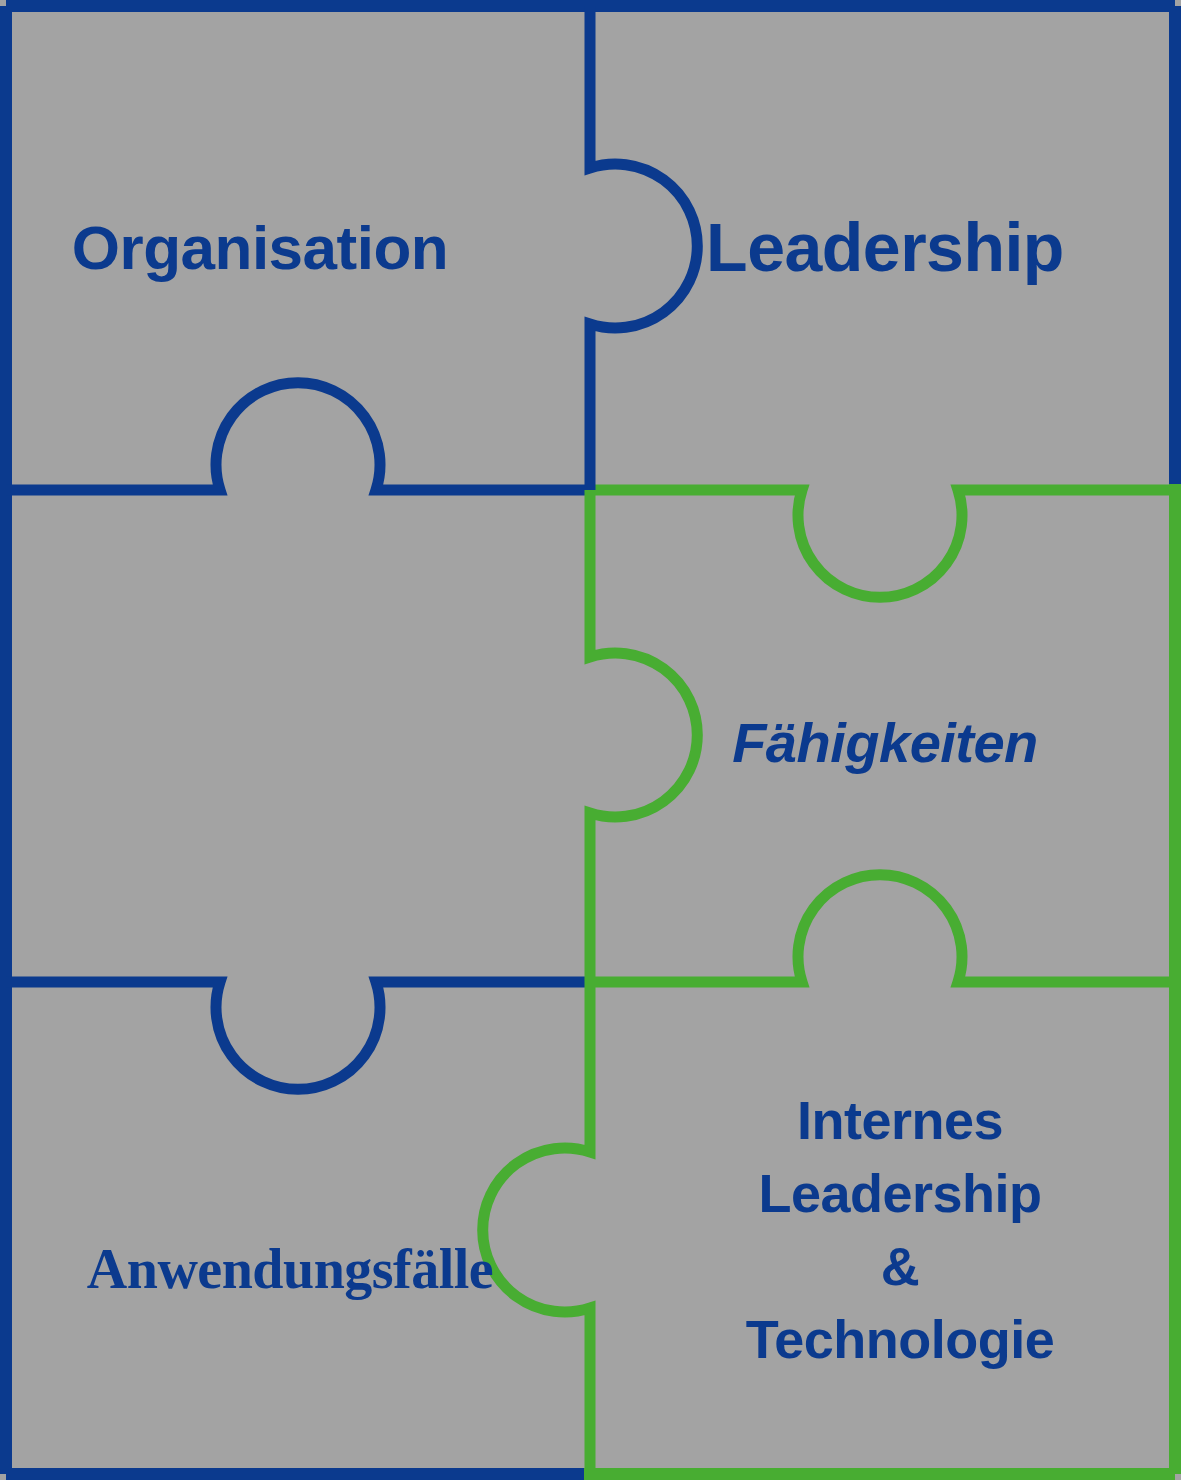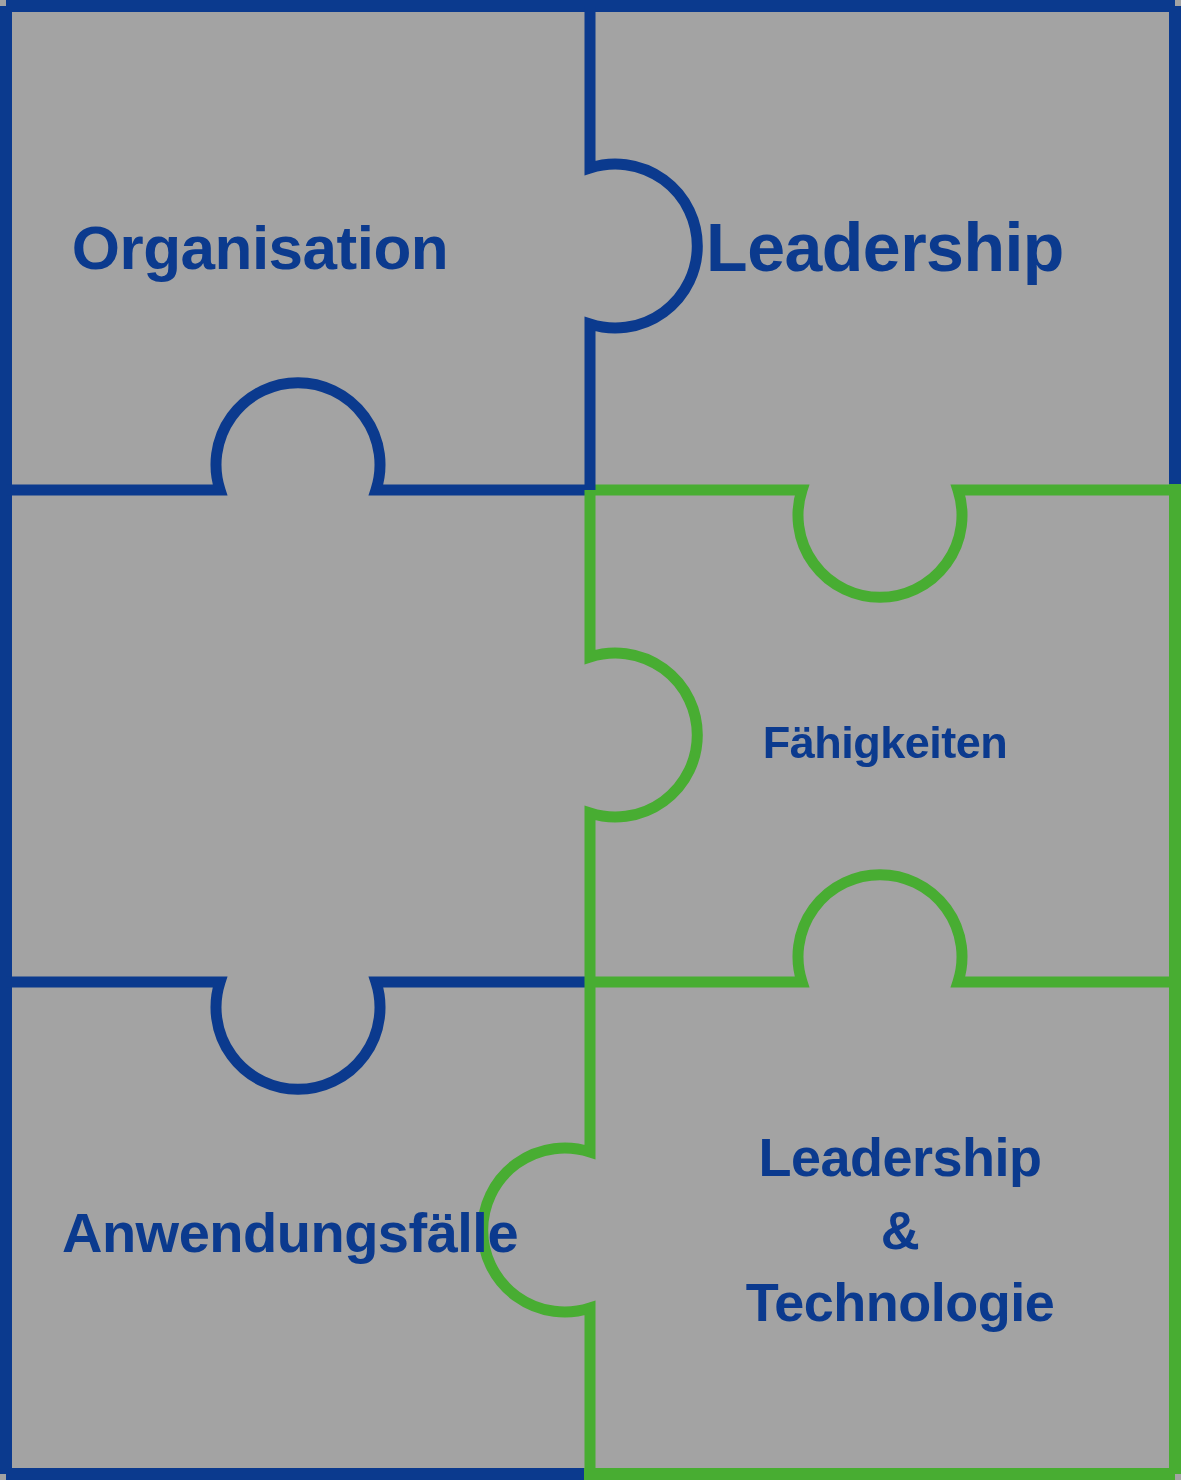--- a/index.html
+++ b/index.html
@@ -53,25 +53,27 @@
   #label-leadership {
     left: 600px; top: 175px;  width: 570px; height: 145px;
     font-size: 68px;
   }
   #label-technologie {
     left: 10px;  top: 678px;  width: 500px; height: 130px;
     font-size: 56px;
   }
   #label-faehigkeiten {
     left: 600px; top: 678px;  width: 570px; height: 130px;
-    font-size: 45px;
+    font-size: 56px;
+    font-style: italic;
   }
   #label-anwendungsfaelle {
-    left: 10px;  top: 1168px; width: 560px; height: 130px;
+    left: 10px;  top: 1204px; width: 560px; height: 130px;
     font-size: 56px;
+    font-family: Liberation Serif, serif;
   }
   #label-internes {
     left: 640px; top: 1060px; width: 520px; height: 340px;
     font-size: 54px;
     line-height: 1.35;
   }
 </style>
 </head>
 <body>
 
@@ -142,18 +144,19 @@
 
   <div class="piece-label" id="label-faehigkeiten">
     <span class="ln">Fähigkeiten</span>
   </div>
 
   <div class="piece-label" id="label-anwendungsfaelle">
     <span class="ln">Anwendungsfälle</span>
   </div>
 
   <div class="piece-label" id="label-internes">
+    <span class="ln">Internes</span>
     <span class="ln">Leadership</span>
     <span class="ln">&amp;</span>
     <span class="ln">Technologie</span>
   </div>
 
 </div>
 
 </body></html>

